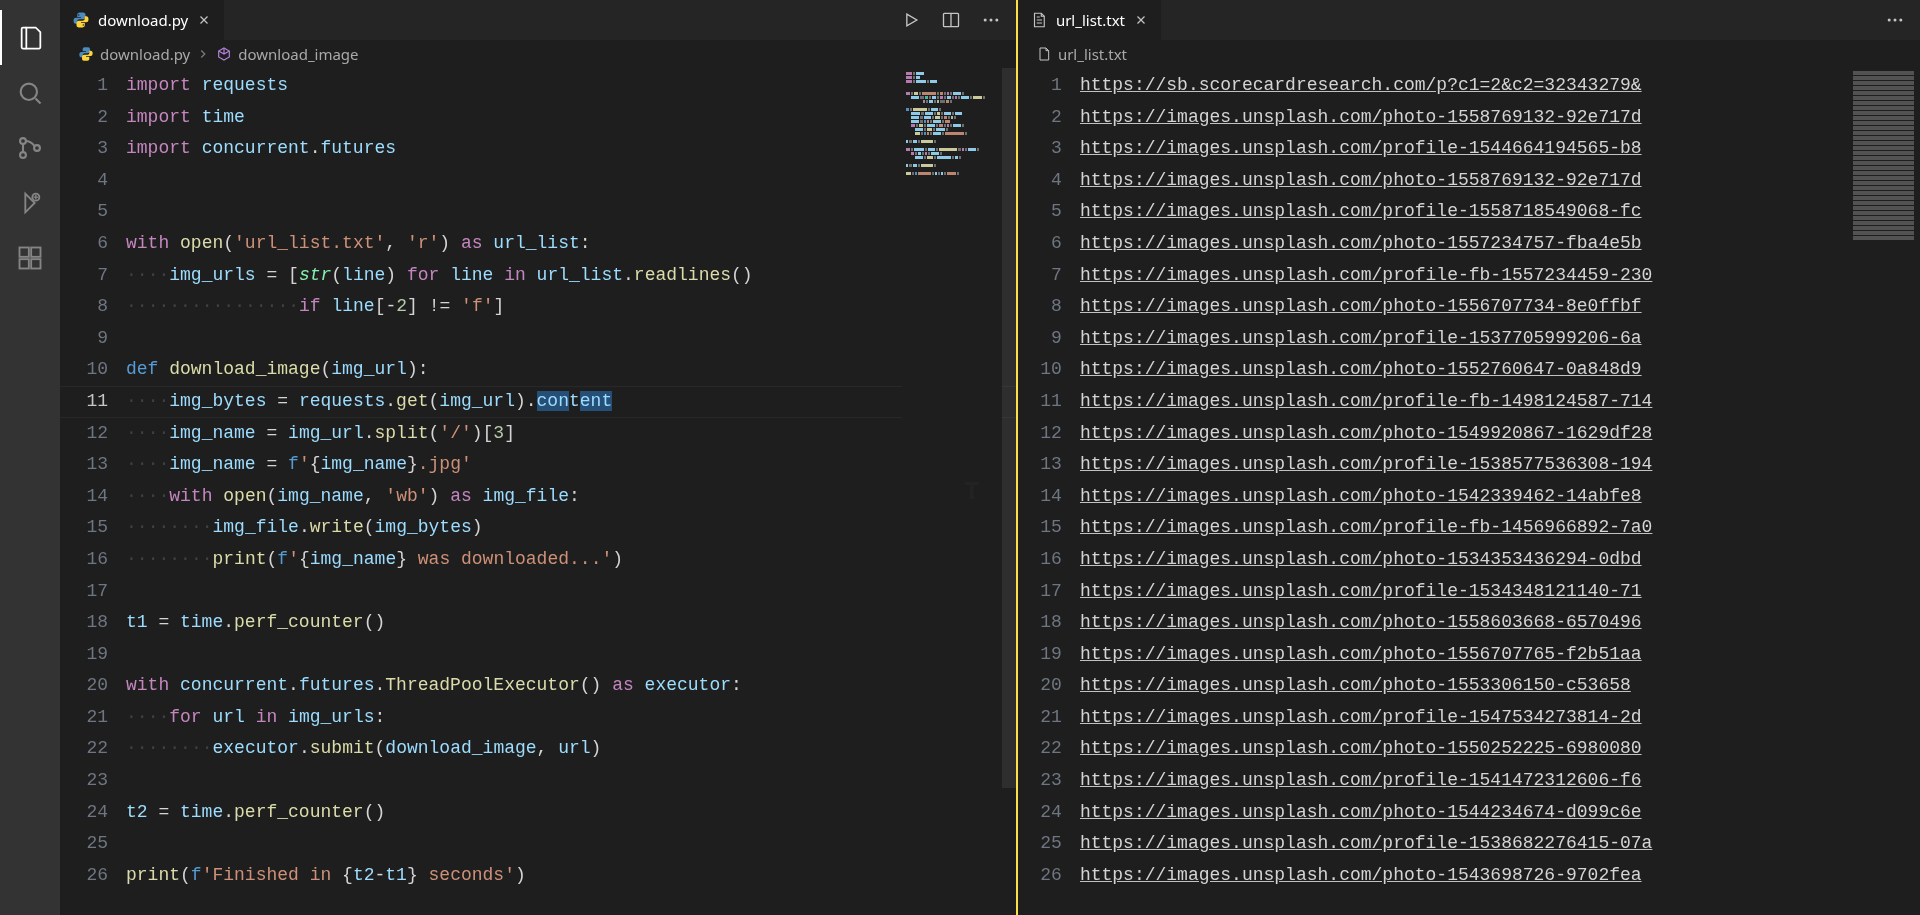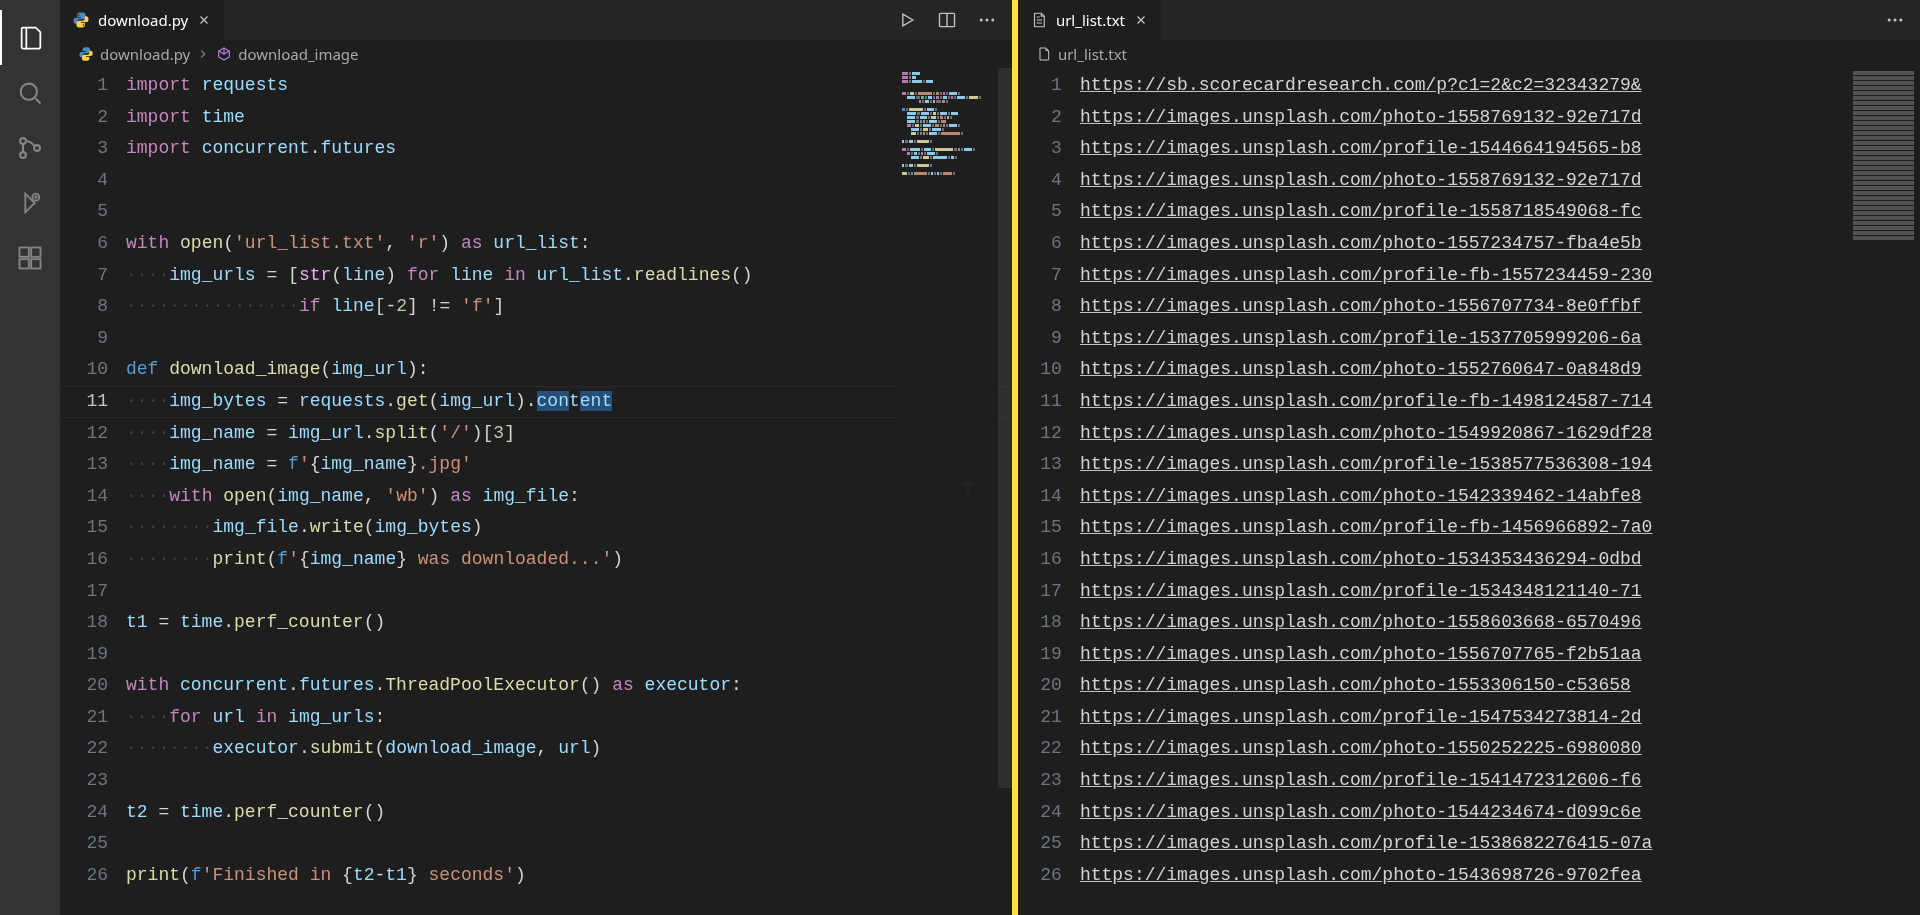--- a/index.html
+++ b/index.html
@@ -44,21 +44,21 @@
     flex: 1;
     display: flex;
     min-width: 0;
   }
   .editor-pane {
     display: flex;
     flex-direction: column;
     min-width: 0;
     position: relative;
   }
-  .editor-pane.left { width: 51.5%; border-right: 6px solid #fde047; }
+  .editor-pane.left { width: 51.5%; border-right: 2px solid #fde047; }
   .editor-pane.right { flex: 1; }
 
   .tab-bar {
     height: 40px;
     background: #252526;
     display: flex;
     align-items: stretch;
   }
   .tab {
     display: flex;
@@ -163,21 +163,21 @@
     border-top:1px solid #282828;
     border-bottom:1px solid #282828;
     pointer-events:none;
   }
 
   
   .kw { color:#c586c0; }       
   .def { color:#569cd6; }      
   .fn { color:#dcdcaa; }       
   .bf { color:#dcdcaa; }       
-  .ty { color:#f0abfc; }       
+  .ty { color:#86efac;font-style:italic; }       
   .va { color:#9cdcfe; }       
   .st { color:#ce9178; }       
   .nu { color:#b5cea8; }       
   .pu { color:#d4d4d4; }       
   .sl { background:#264f78; }  
 
   .guide { color:#404040; }
 
   .minimap {
     position:absolute;

